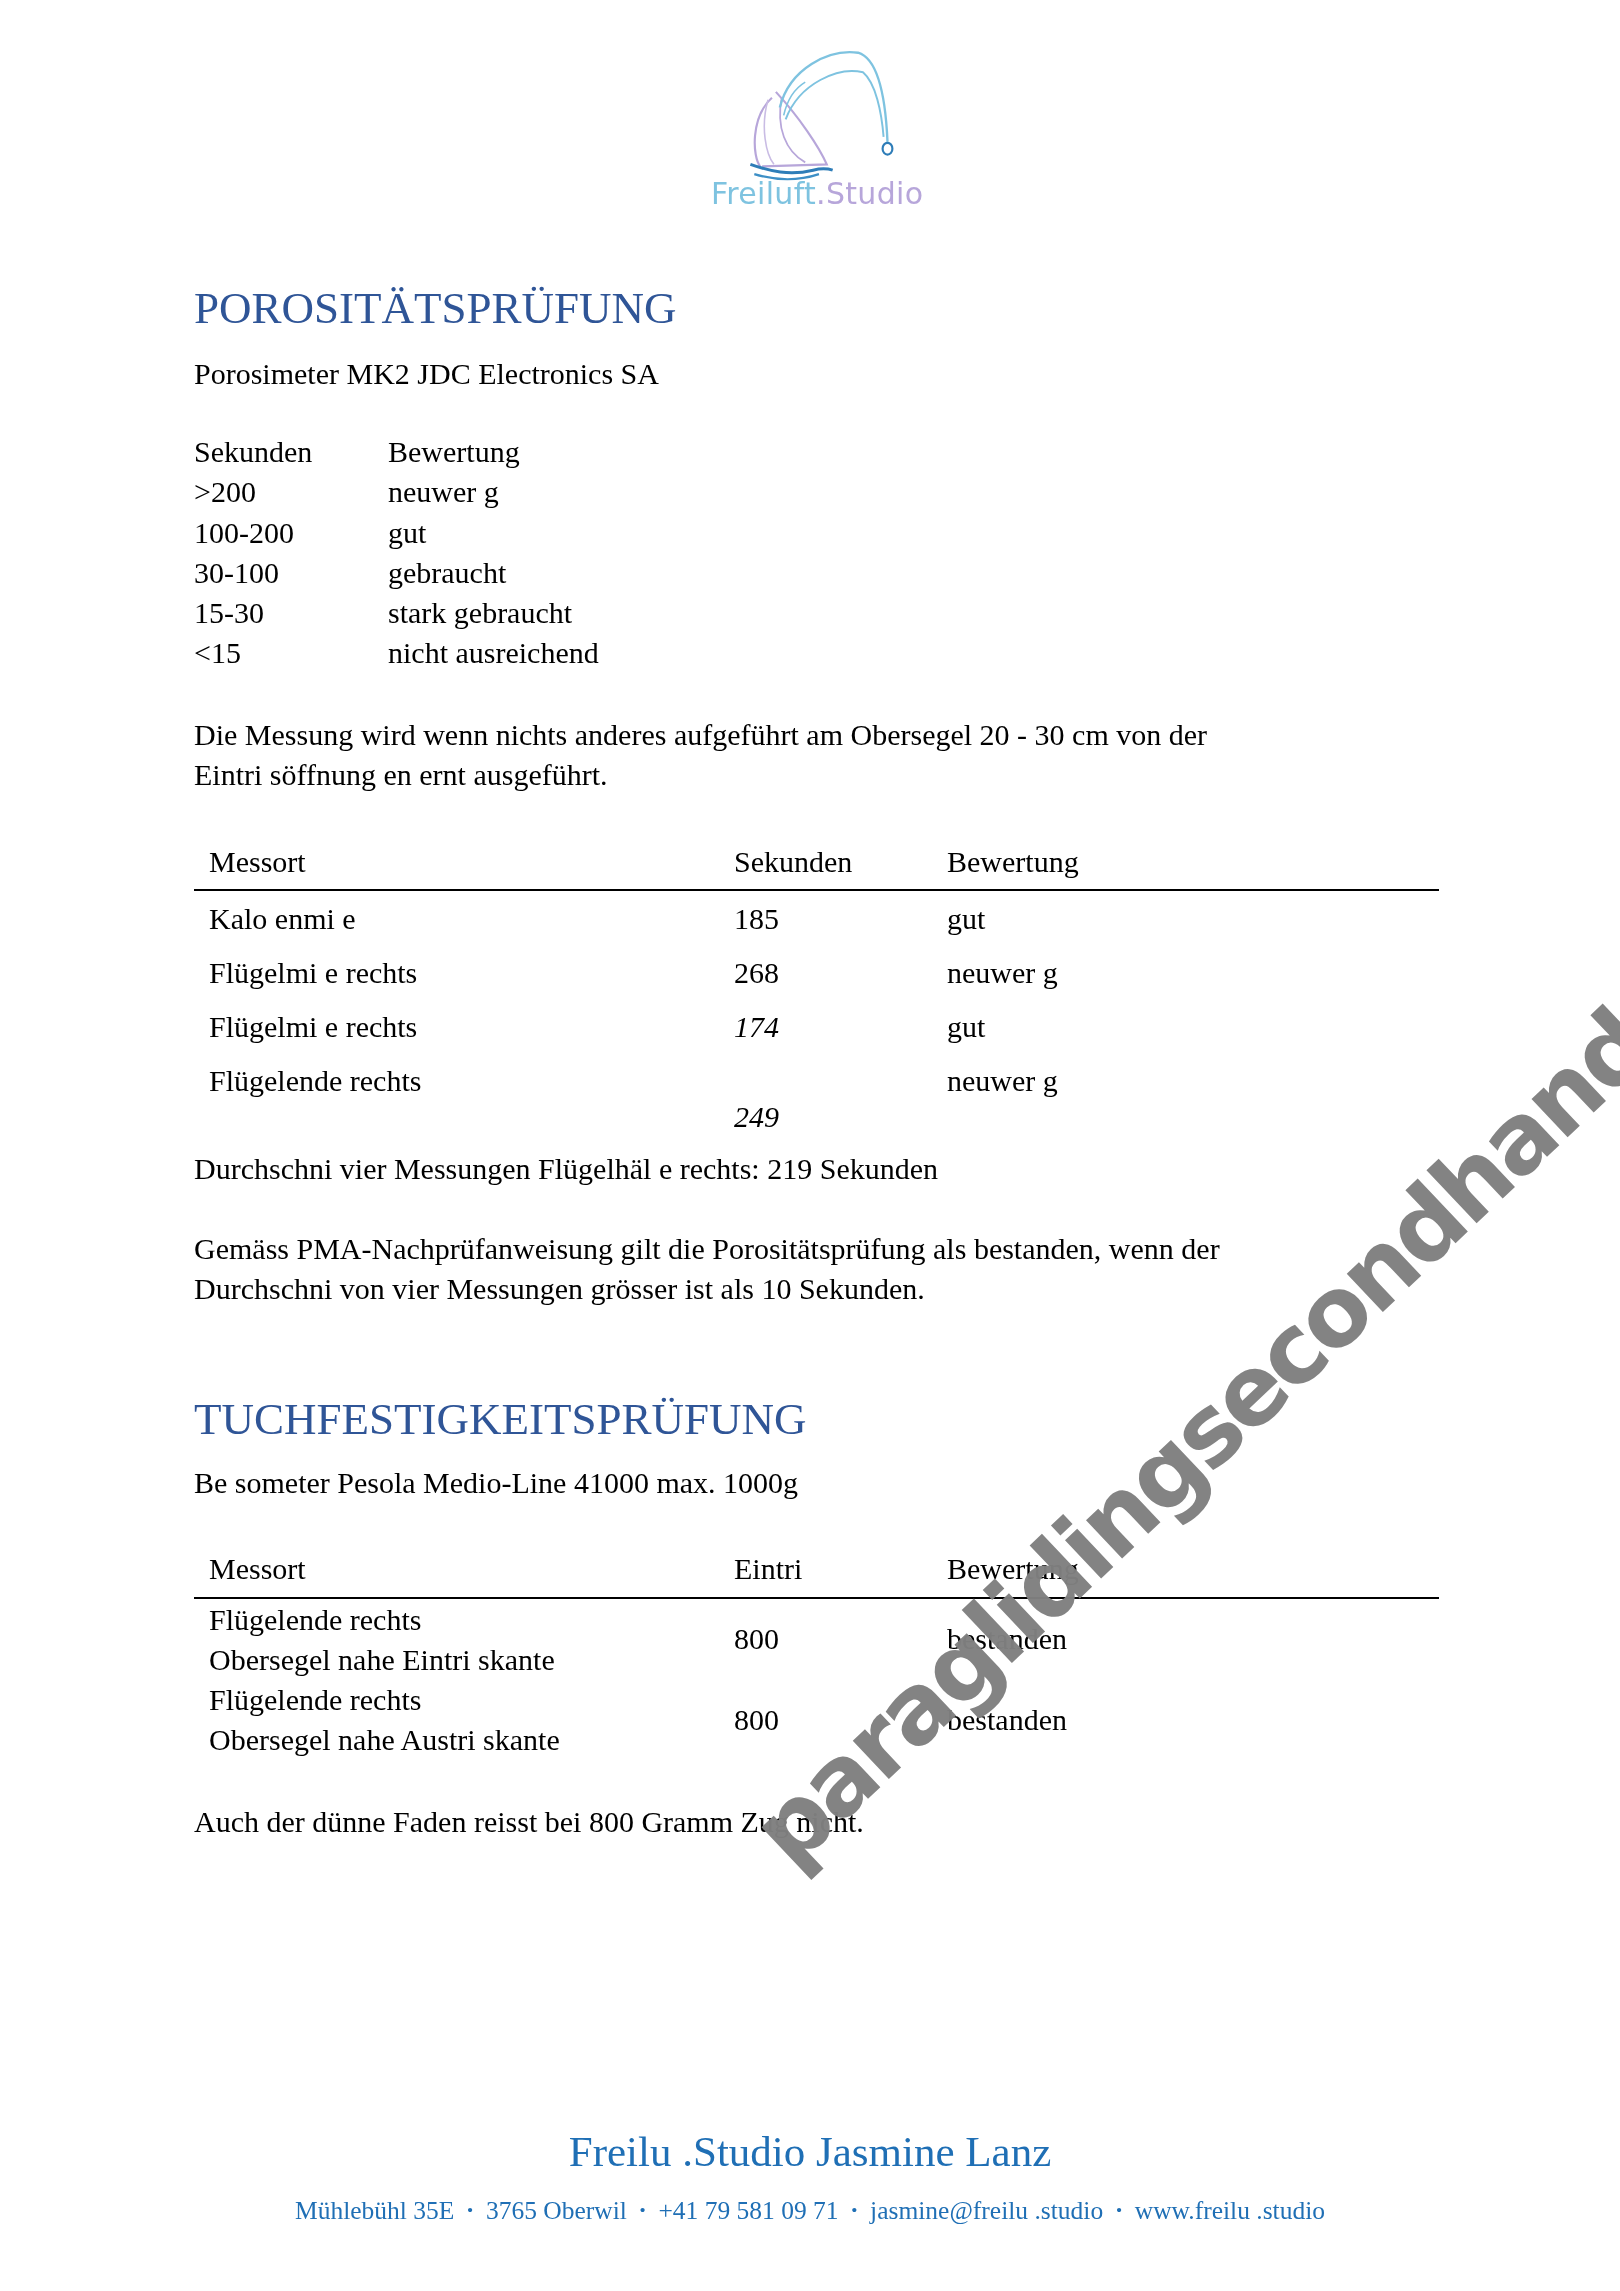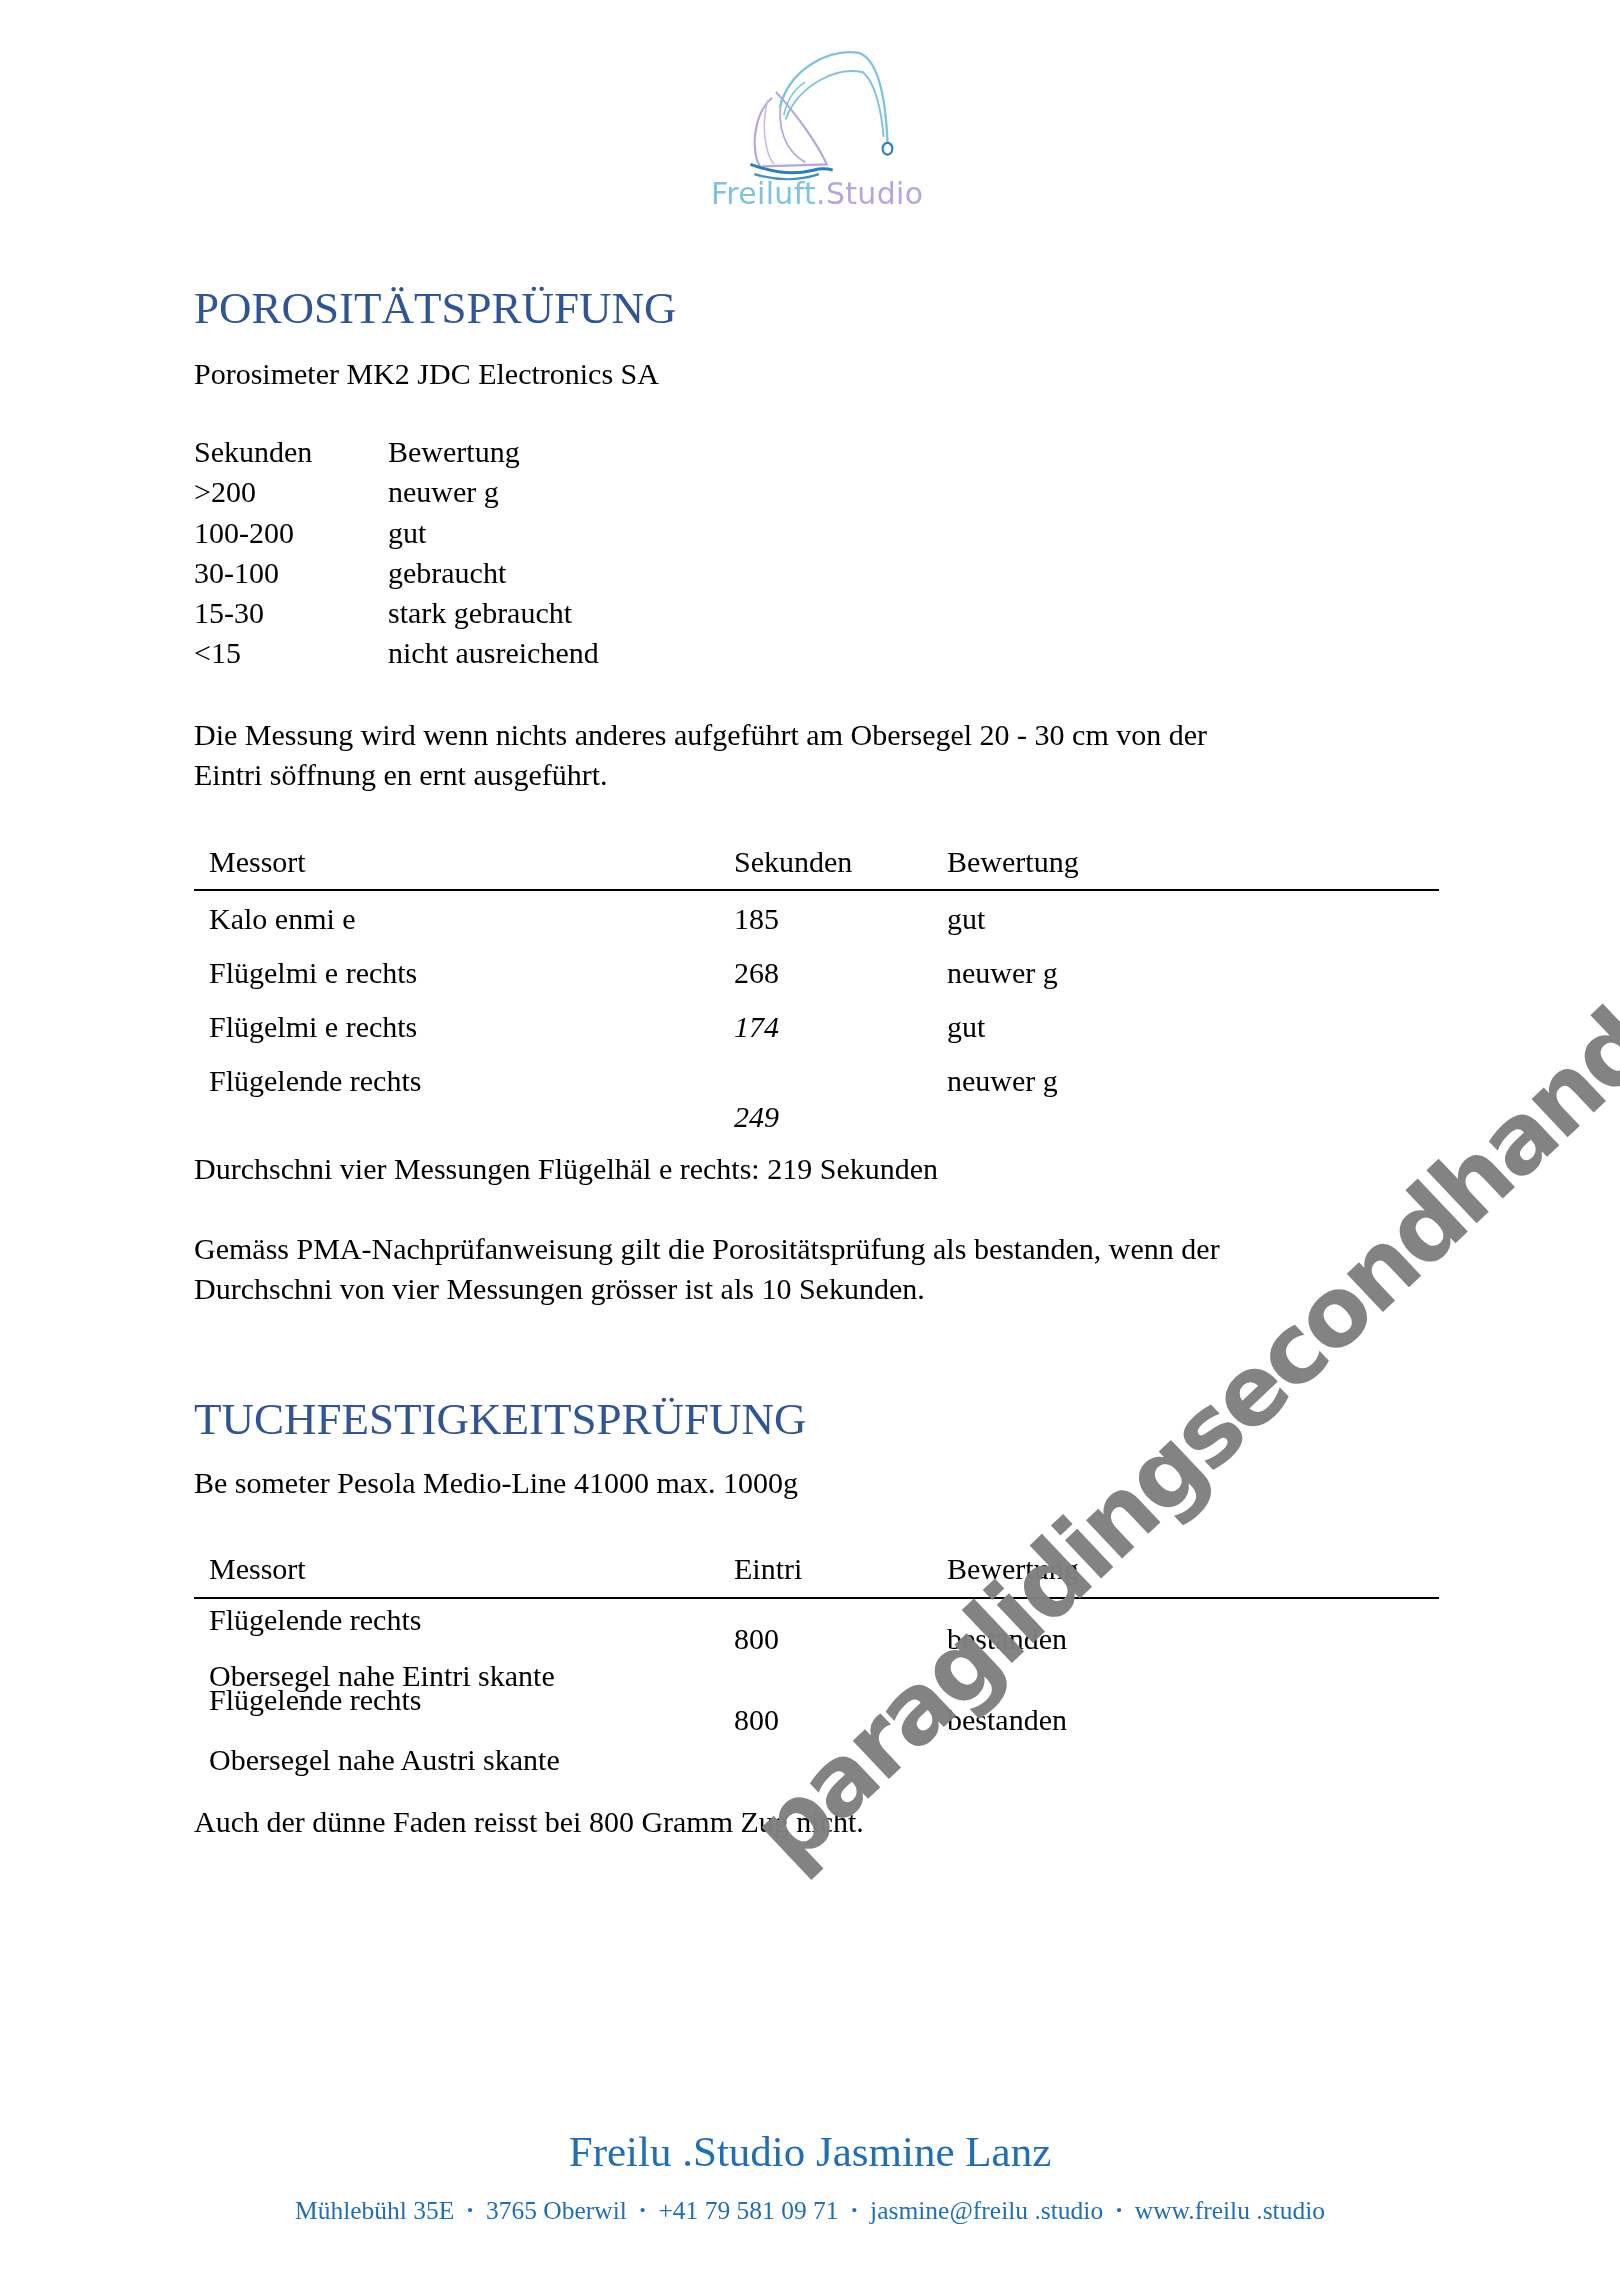--- a/index.html
+++ b/index.html
@@ -205,27 +205,27 @@
 <div class="abs txt" style="left:194px;top:1463px;">Be   someter Pesola Medio-Line 41000 max. 1000g</div>
 
 <div>
   <div class="cell" style="left:209px;top:1549px;">Messort</div>
   <div class="cell" style="left:734px;top:1549px;">Eintri</div>
   <div class="cell" style="left:947px;top:1549px;">Bewertung</div>
   <div class="tbl-line" style="top:1597px;"></div>
 
   <div>
     <div class="cell" style="left:209px;top:1600px;">Flügelende rechts</div>
-    <div class="cell" style="left:209px;top:1640px;margin-top:16px;">Obersegel nahe Eintri   skante</div>
+    <div class="cell" style="left:209px;top:1640px;">Obersegel nahe Eintri   skante</div>
     <div class="cell" style="left:734px;top:1619px;">800</div>
     <div class="cell" style="left:947px;top:1619px;">bestanden</div>
   </div>
   <div>
     <div class="cell" style="left:209px;top:1680px;">Flügelende rechts</div>
-    <div class="cell" style="left:209px;top:1720px;margin-top:20px;">Obersegel nahe Austri   skante</div>
+    <div class="cell" style="left:209px;top:1720px;">Obersegel nahe Austri   skante</div>
     <div class="cell" style="left:734px;top:1700px;">800</div>
     <div class="cell" style="left:947px;top:1700px;">bestanden</div>
   </div>
 </div>
 
 <div class="abs txt" style="left:194px;top:1802px;">Auch der dünne Faden reisst bei 800 Gramm Zug nicht.</div>
 
 <div class="abs footer-name" style="top:2127px;">Freilu   .Studio Jasmine Lanz</div>
 <div class="abs footer-addr" style="top:2196px;">
   <span>Mühlebühl 35E</span><span class="dot">•</span><span>3765 Oberwil</span><span class="dot">•</span><span>+41 79 581 09 71</span><span class="dot">•</span><span>jasmine@freilu   .studio</span><span class="dot">•</span><span>www.freilu   .studio</span>

